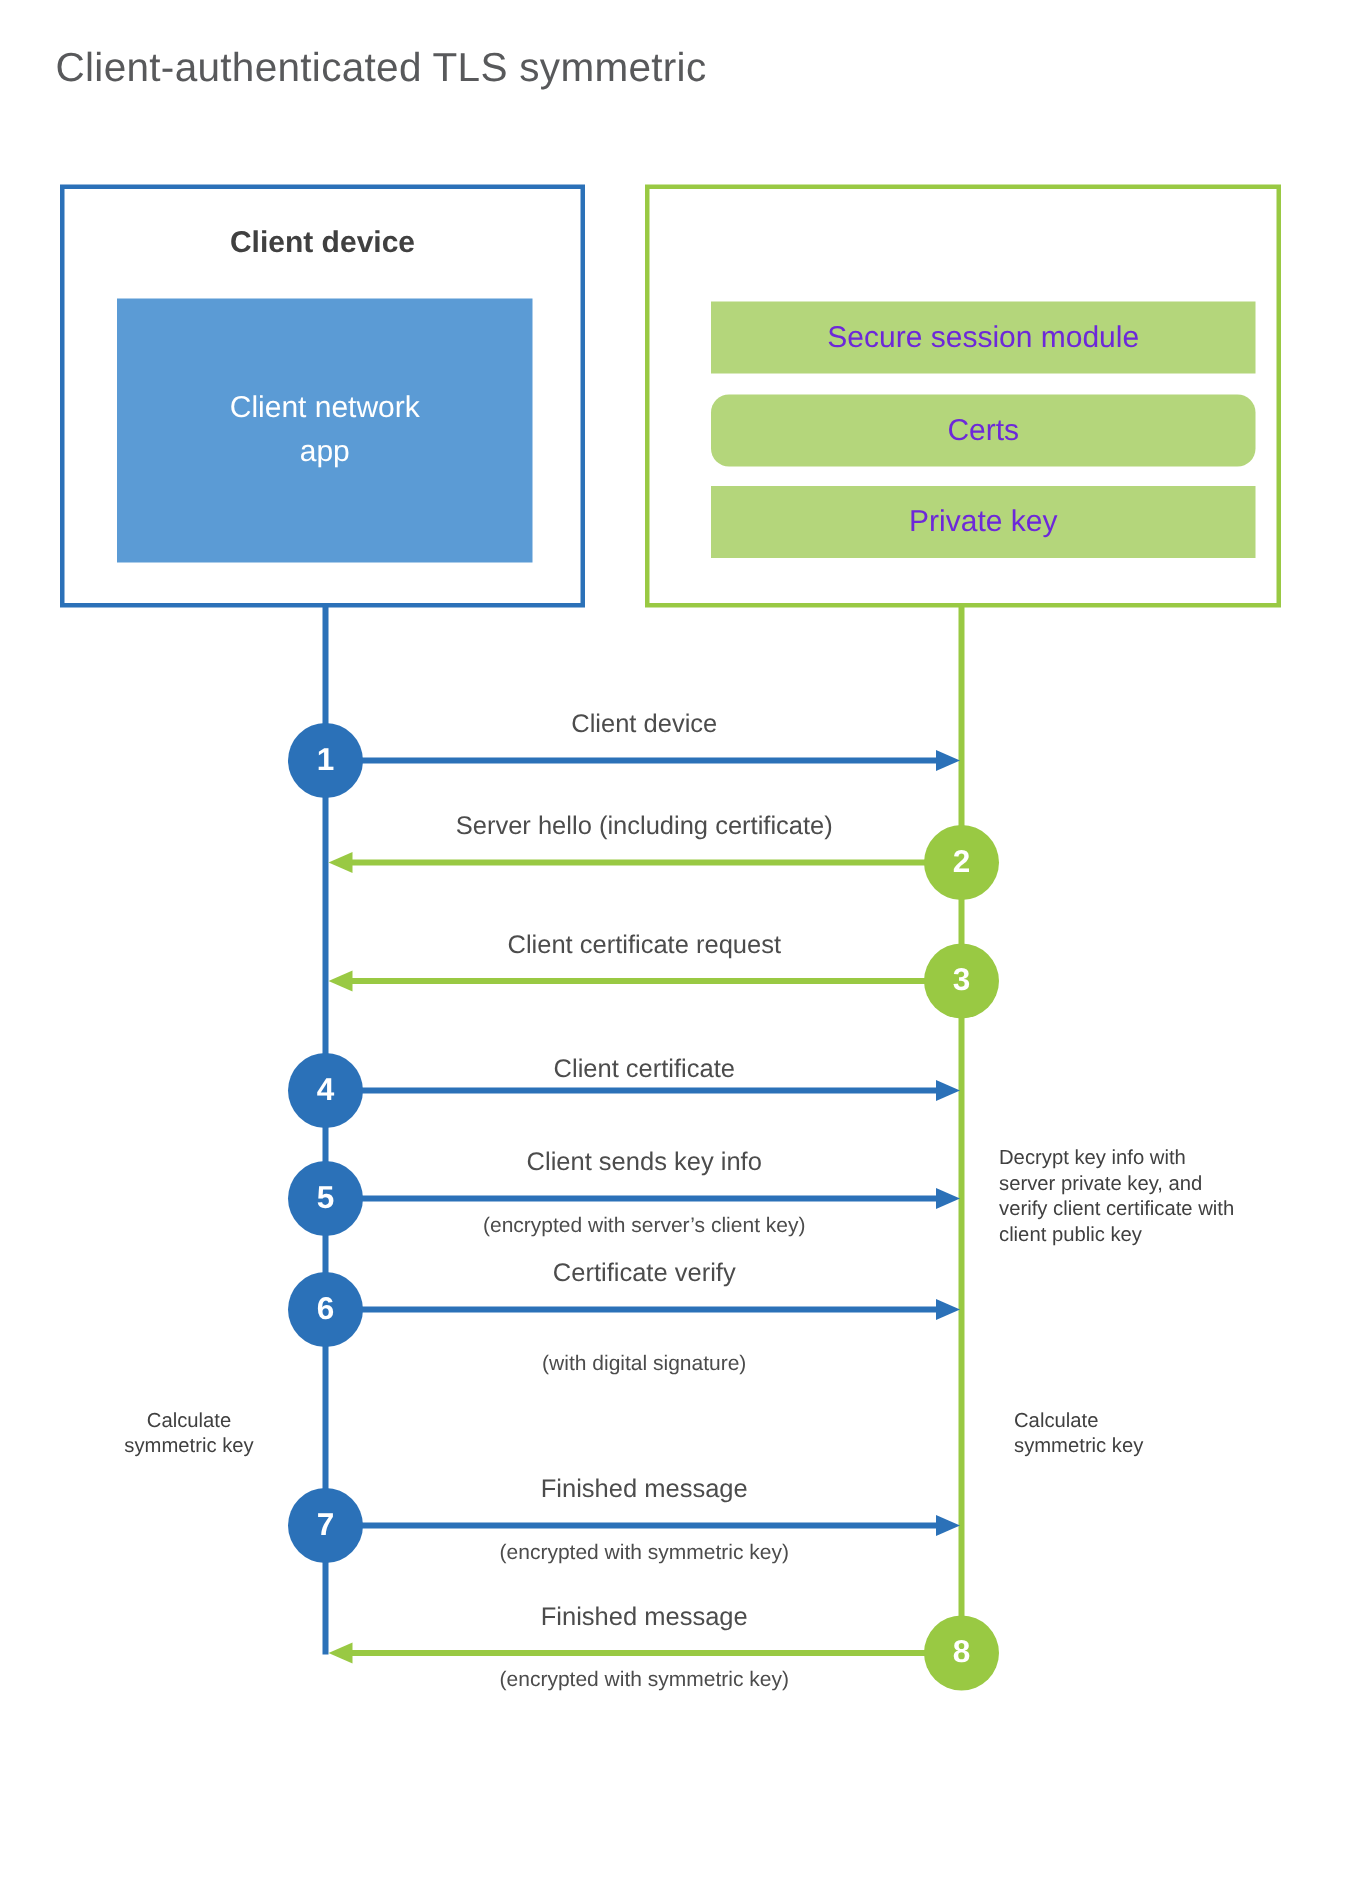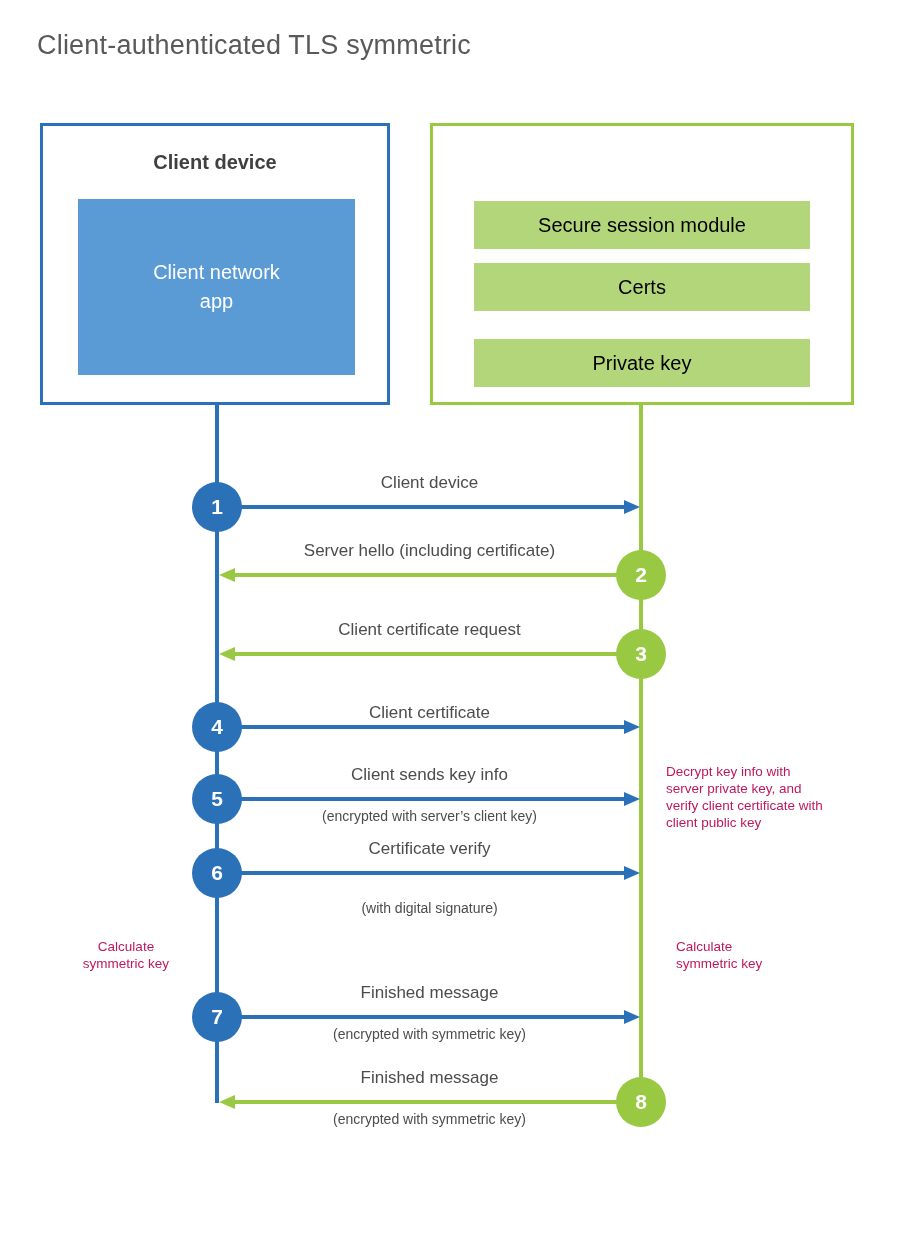--- a/index.html
+++ b/index.html
@@ -17,25 +17,25 @@
   
   .entity{position:absolute;top:123px;height:282px;background:#fff;border:3px solid;}
   .entity.client{left:40px;width:350px;border-color:var(--blue);}
   .entity.server{left:430px;width:424px;border-color:var(--green);}
   .entity-title{margin-top:25px;text-align:center;font-size:20px;font-weight:bold;color:#404040;}
 
   .app-block{position:absolute;left:35px;top:73px;width:277px;height:176px;background:var(--blue-light);
     display:flex;align-items:center;justify-content:center;text-align:center;}
   .app-block span{display:inline-block;width:140px;color:#fff;font-size:20px;line-height:1.45;}
 
-  .module-bar{position:absolute;left:41px;width:336px;height:48px;background:var(--green-light);
-    color:#000000;font-size:20px;text-align:center;line-height:48px;}
+  .module-bar{position:absolute;left:41px;width:363px;height:48px;background:var(--green-light);
+    color:#6d28d9;font-size:20px;text-align:center;line-height:48px;}
   .module-bar.m0{top:75px;}
-  .module-bar.m1{top:137px;}
-  .module-bar.m2{top:213px;}
+  .module-bar.m1{top:137px;border-radius:12px;}
+  .module-bar.m2{top:198px;}
 
   
   .lifeline{position:absolute;width:4px;top:404px;z-index:1;}
   .lifeline.client{left:215px;height:699px;background:var(--blue);}
   .lifeline.server{left:639px;height:700px;background:var(--green);}
 
   
   .circle{position:absolute;width:50px;height:50px;border-radius:50%;z-index:3;
     color:#fff;font-size:21px;font-weight:bold;text-align:center;line-height:50px;}
   .circle.blue{background:var(--blue);}
@@ -53,21 +53,21 @@
   .arrow.right .head{right:0;border-left:16px solid;}
   .arrow.left  .head{left:0;border-right:16px solid;}
   .arrow.blue .head{border-left-color:var(--blue);border-right-color:var(--blue);}
   .arrow.green .head{border-left-color:var(--green);border-right-color:var(--green);}
 
   .msg-label{position:absolute;left:219px;width:421px;text-align:center;
     font-size:17px;color:#4C4C4C;z-index:2;}
   .msg-sublabel{position:absolute;left:219px;width:421px;text-align:center;
     font-size:14px;color:#4C4C4C;z-index:2;}
 
-  .side-note{position:absolute;font-size:13.5px;color:#be185d;line-height:17px;}
+  .side-note{position:absolute;font-size:13.5px;color:#404040;line-height:17px;}
   .note-decrypt{left:666px;top:763px;width:164px;}
   .calc-left{left:70px;top:938px;width:112px;text-align:center;}
   .calc-right{left:676px;top:938px;width:112px;text-align:left;}
 </style>
 </head>
 <body>
 
 <div class="canvas">
 
   <div class="page-title">Client-authenticated TLS symmetric</div>

